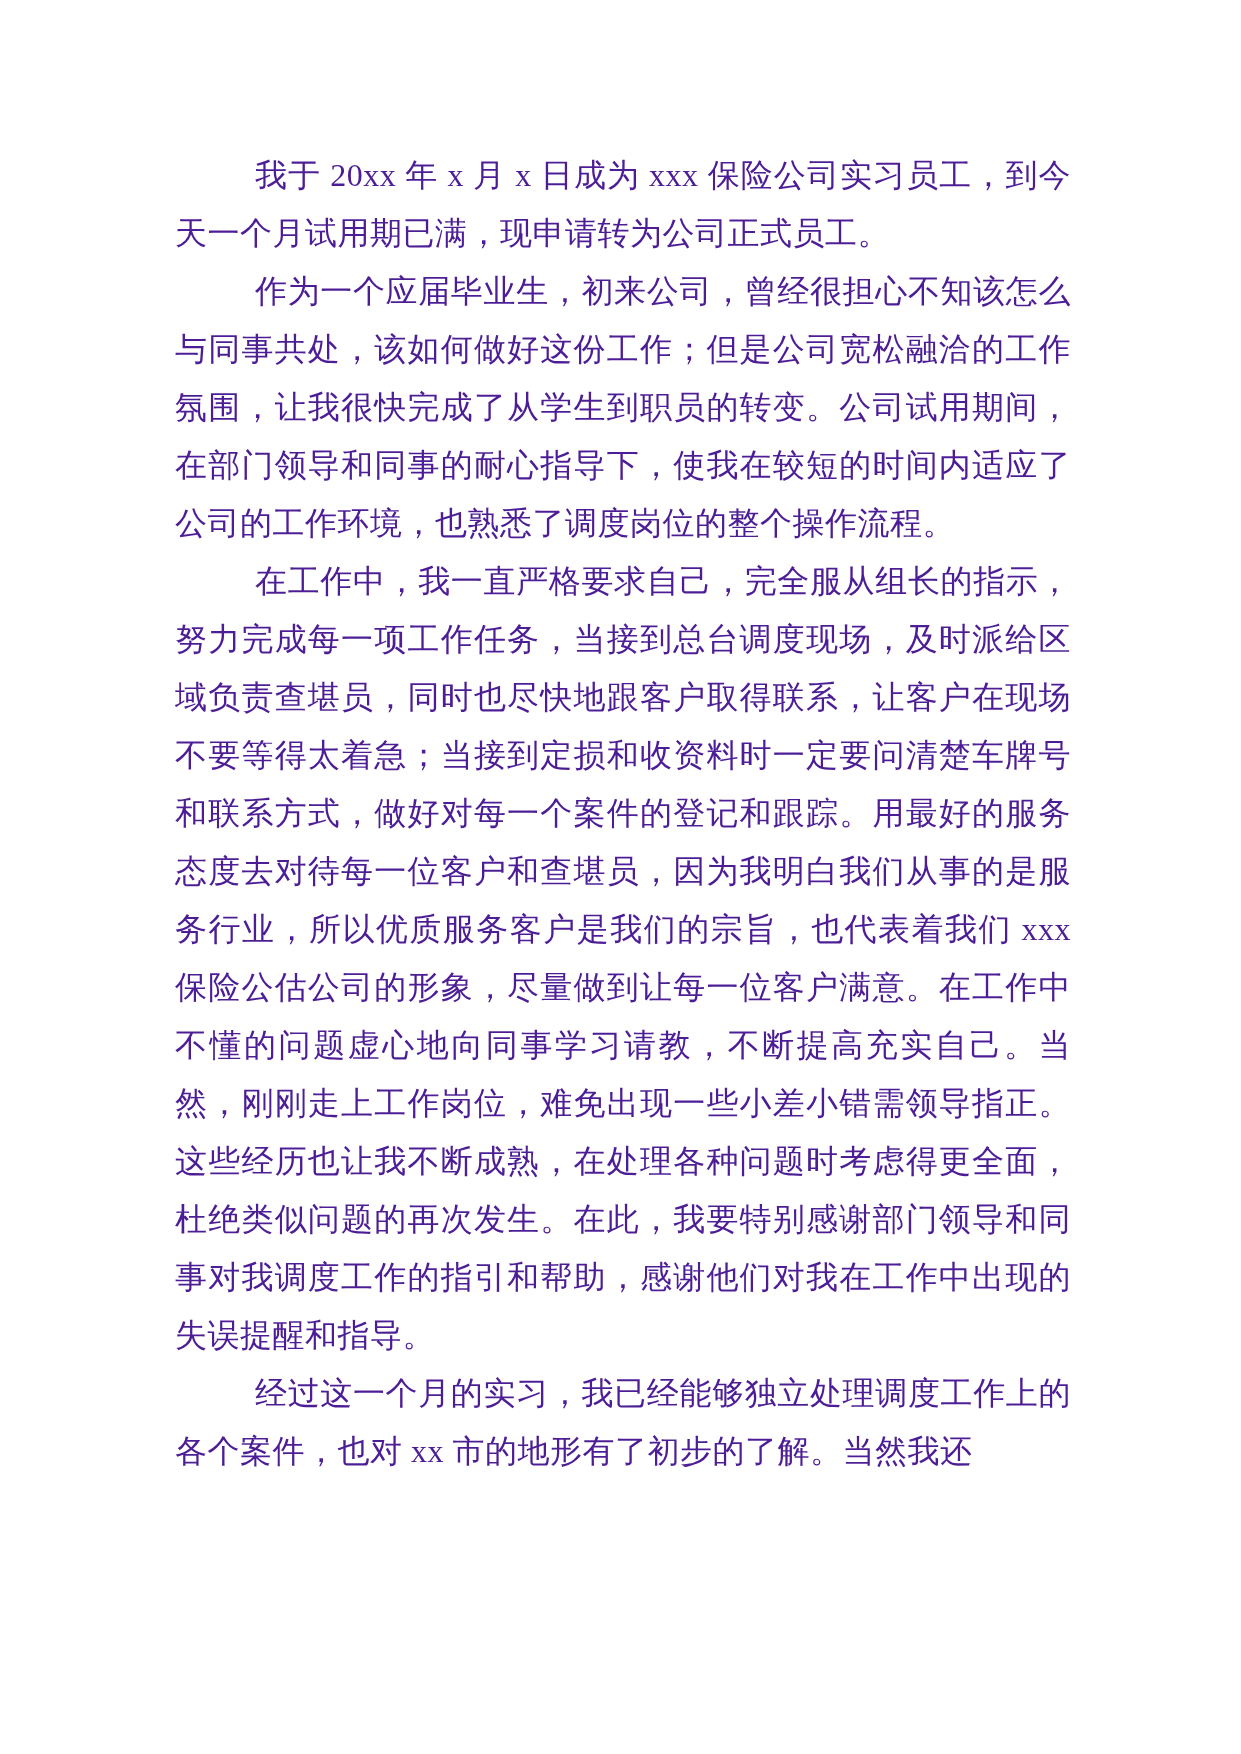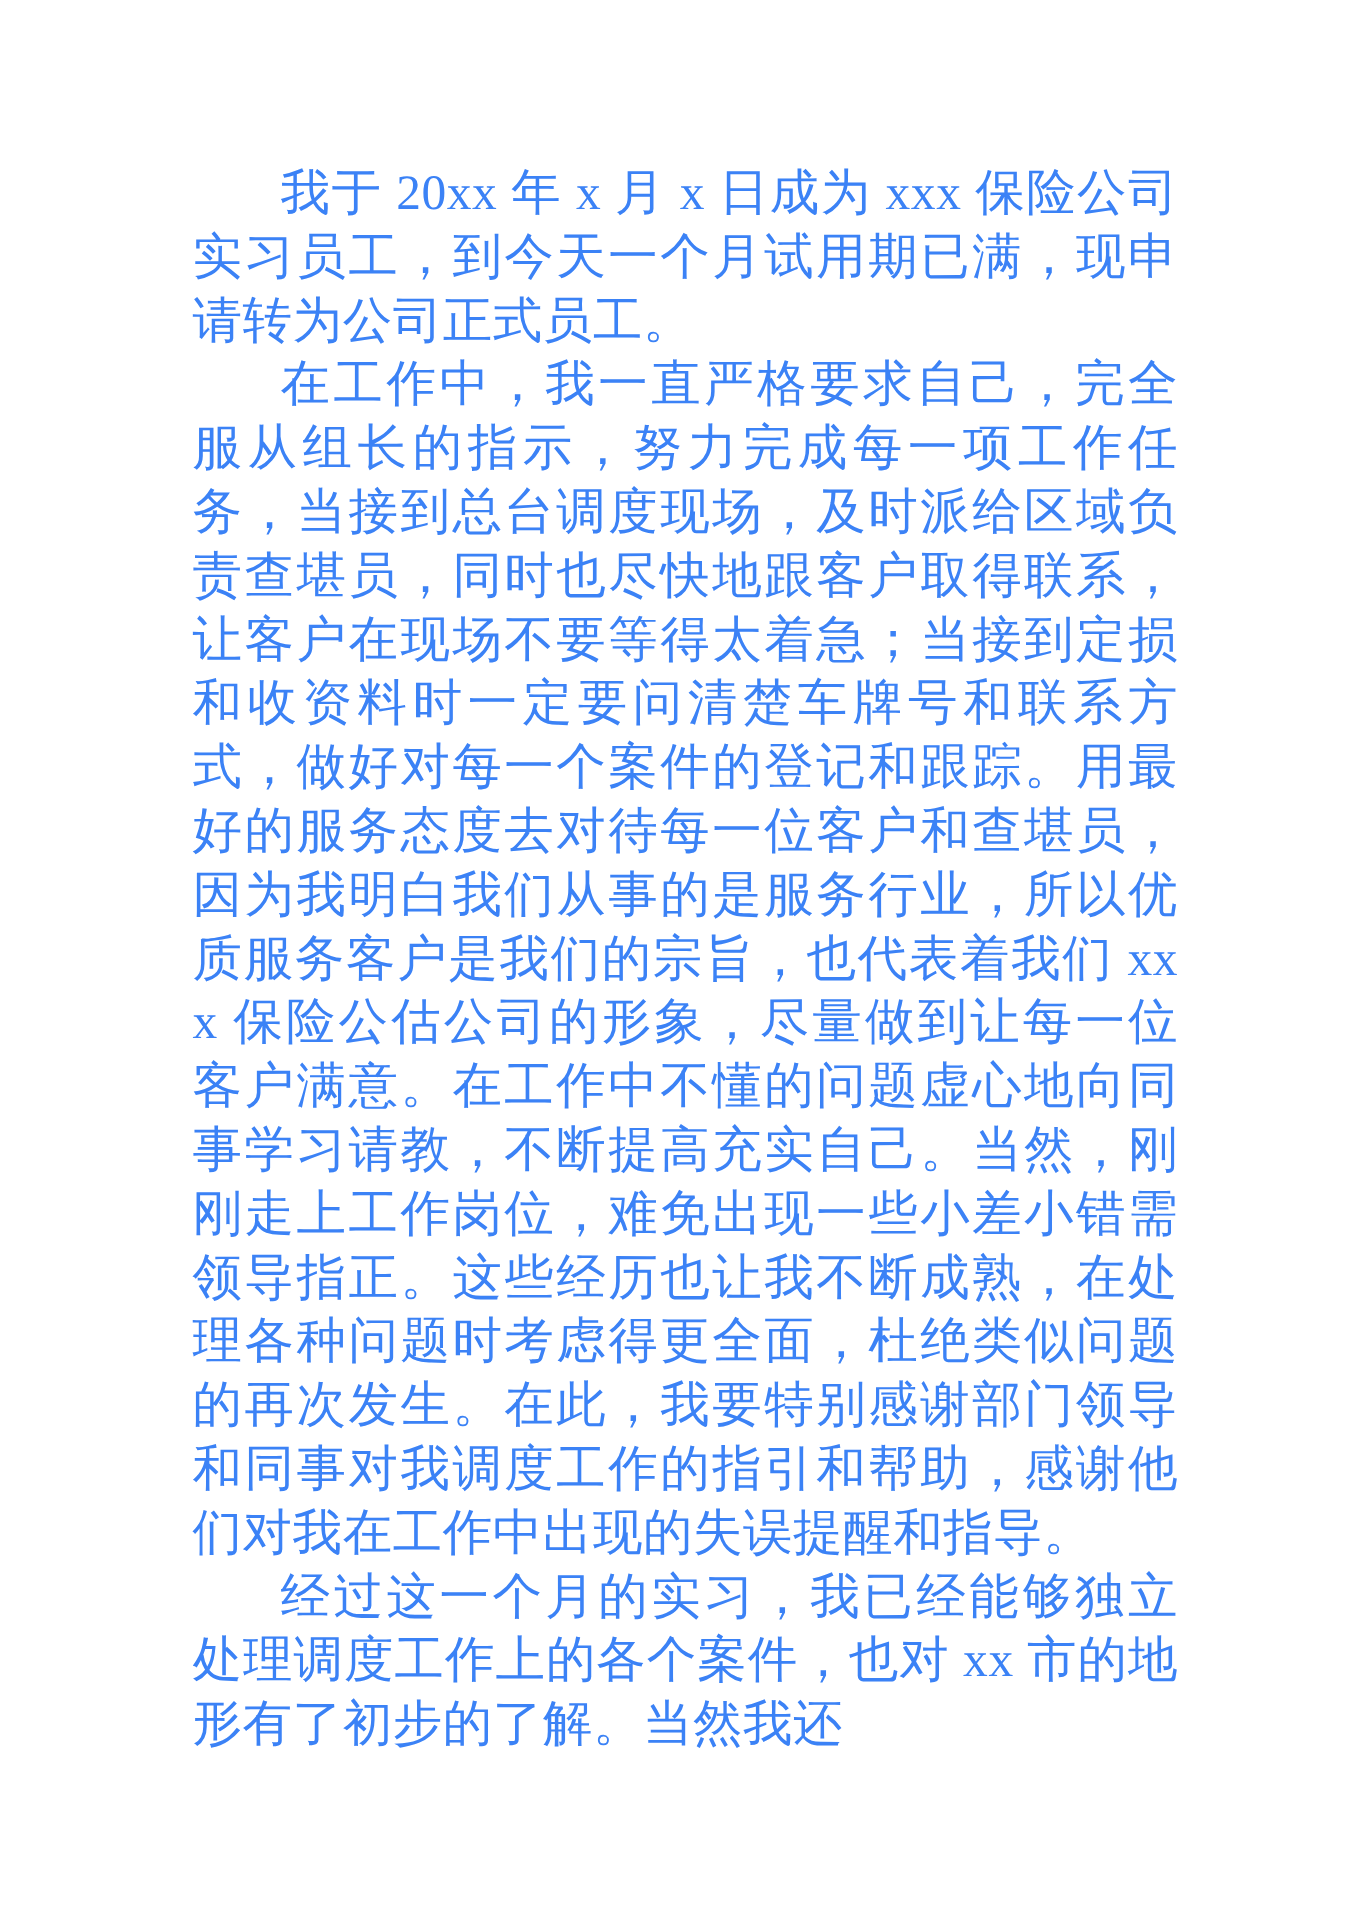--- a/index.html
+++ b/index.html
@@ -17,33 +17,34 @@
   }
   .content {
     position: absolute;
     left: 175px;
     top: 146px;
     width: 896px;
   }
   .content p {
     margin: 0;
     padding: 0;
-    font-size: 45px;
+    font-size: 32px;
     line-height: 58px;
-    color: #3b82f6;
+    color: #4c1d95;
     font-weight: 400;
     text-align: justify;
     text-justify: inter-ideograph;
     text-indent: 80px;
     letter-spacing: 0.5px;
     word-break: break-all;
   }
 </style>
 </head>
 <body>
 
 <div class="page">
   <div class="content">
     <p>我于 20xx 年 x 月 x 日成为 xxx 保险公司实习员工，到今天一个月试用期已满，现申请转为公司正式员工。</p>
+    <p>作为一个应届毕业生，初来公司，曾经很担心不知该怎么与同事共处，该如何做好这份工作；但是公司宽松融洽的工作氛围，让我很快完成了从学生到职员的转变。公司试用期间，在部门领导和同事的耐心指导下，使我在较短的时间内适应了公司的工作环境，也熟悉了调度岗位的整个操作流程。</p>
     <p>在工作中，我一直严格要求自己，完全服从组长的指示，努力完成每一项工作任务，当接到总台调度现场，及时派给区域负责查堪员，同时也尽快地跟客户取得联系，让客户在现场不要等得太着急；当接到定损和收资料时一定要问清楚车牌号和联系方式，做好对每一个案件的登记和跟踪。用最好的服务态度去对待每一位客户和查堪员，因为我明白我们从事的是服务行业，所以优质服务客户是我们的宗旨，也代表着我们 xxx 保险公估公司的形象，尽量做到让每一位客户满意。在工作中不懂的问题虚心地向同事学习请教，不断提高充实自己。当然，刚刚走上工作岗位，难免出现一些小差小错需领导指正。这些经历也让我不断成熟，在处理各种问题时考虑得更全面，杜绝类似问题的再次发生。在此，我要特别感谢部门领导和同事对我调度工作的指引和帮助，感谢他们对我在工作中出现的失误提醒和指导。</p>
     <p>经过这一个月的实习，我已经能够独立处理调度工作上的各个案件，也对 xx 市的地形有了初步的了解。当然我还</p>
   </div>
 </div>
 
 </body></html>

